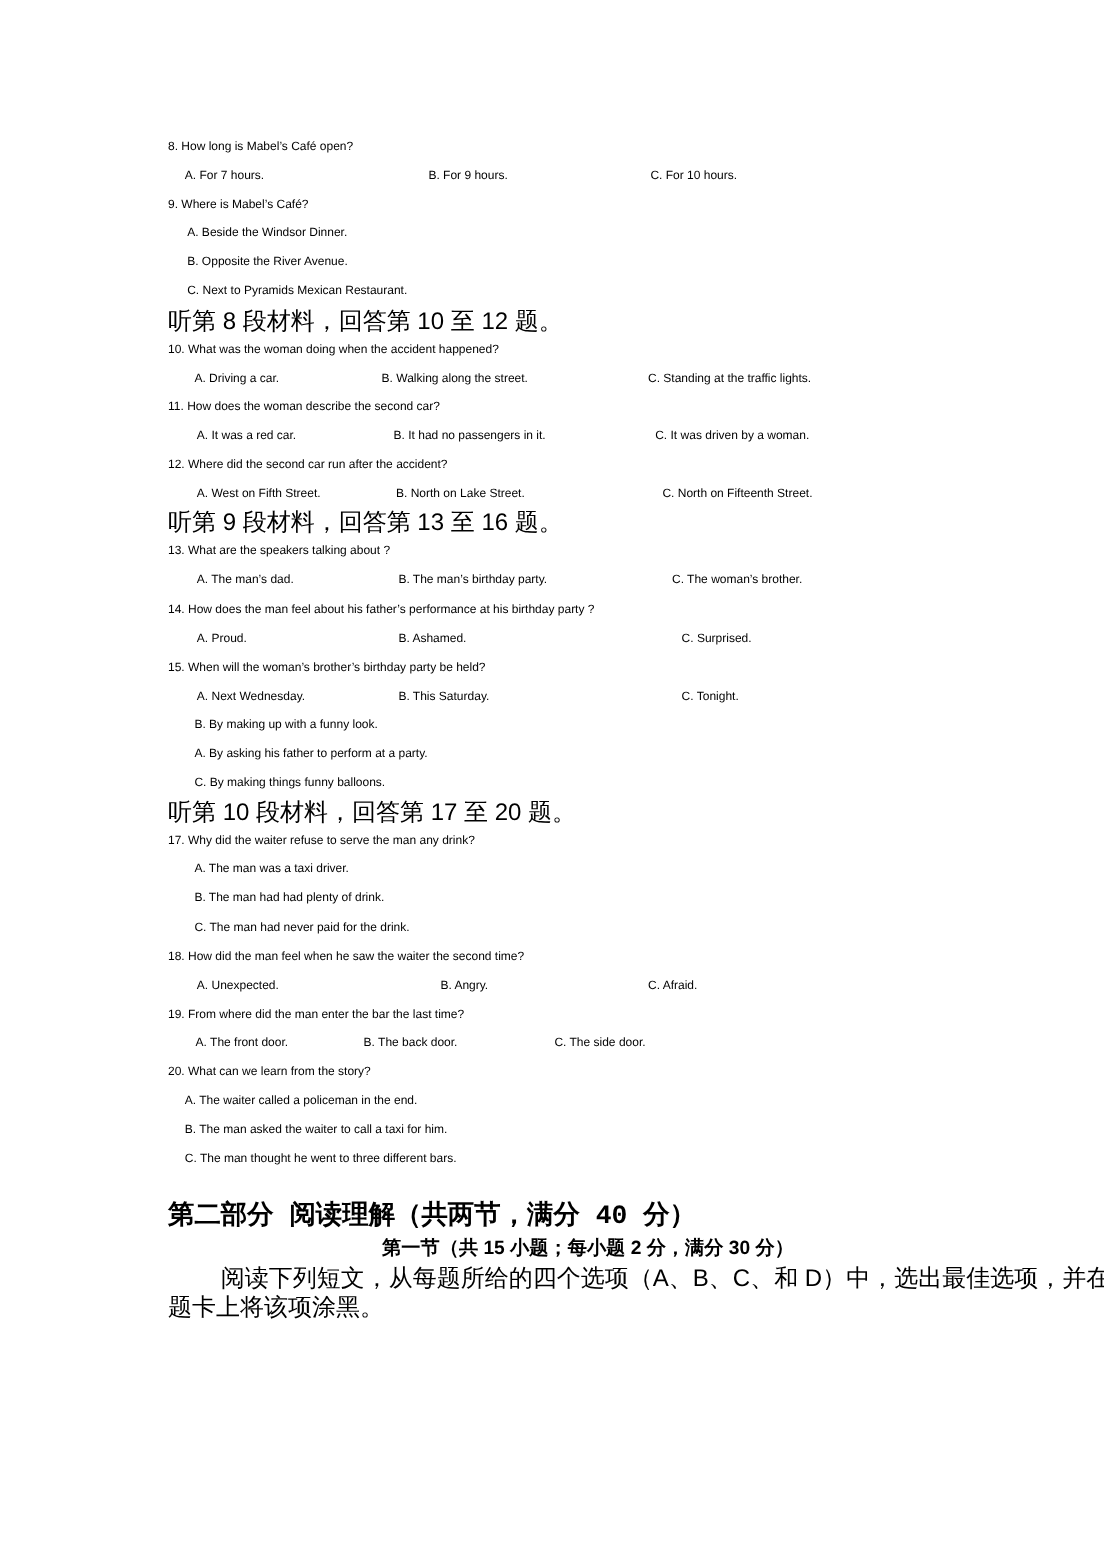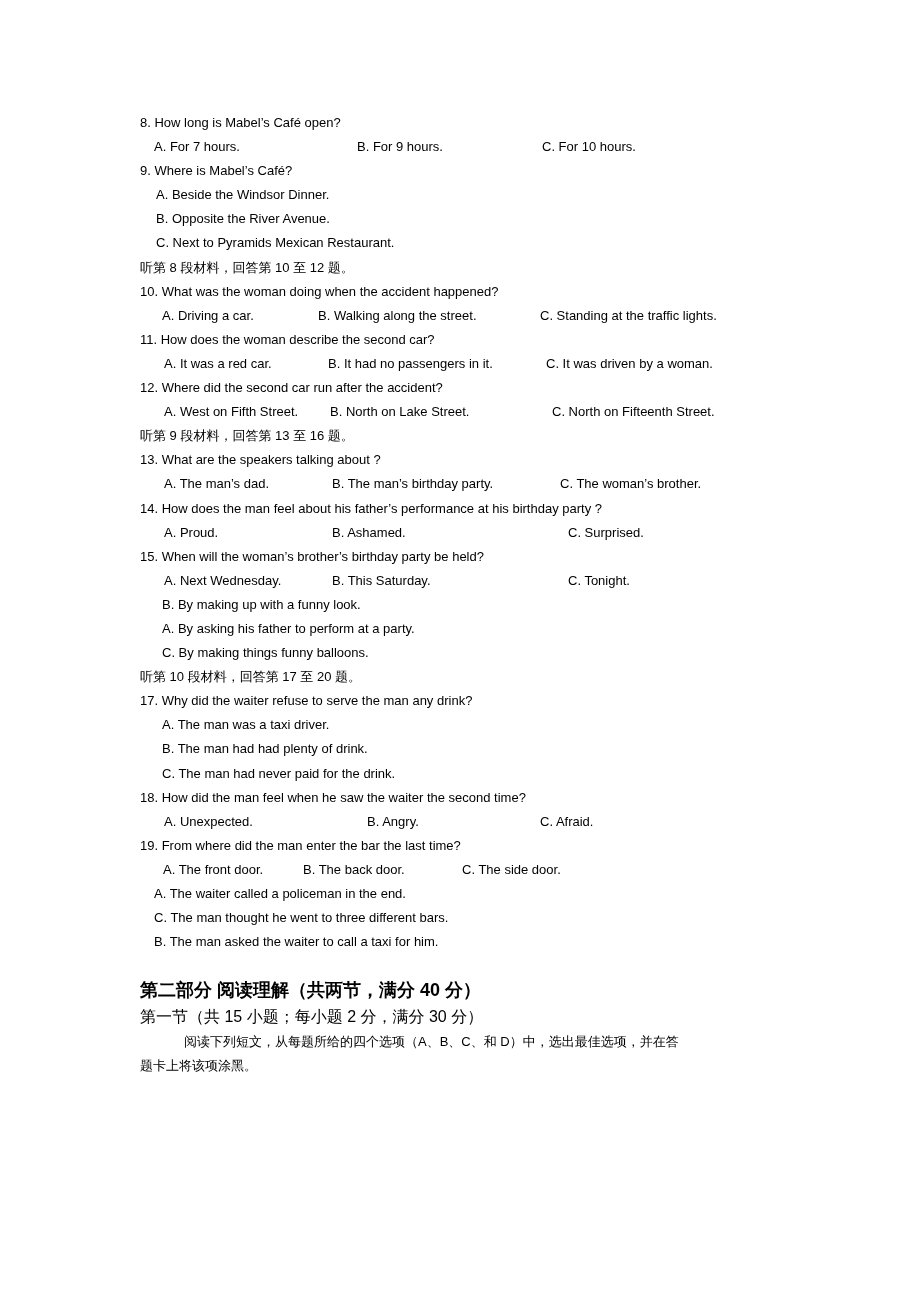--- a/index.html
+++ b/index.html
@@ -4,26 +4,26 @@
 <style>
   html,body{margin:0;padding:0;background:#ffffff;}
   .page{
     position:relative;
     width:920px;height:1302px;
     background:#ffffff;color:#000000;
     font-family:"Liberation Sans","DejaVu Sans",sans-serif;
     overflow:hidden;
   }
   .content{padding:111px 0 0 140px;width:700px;}
-  .ln{height:24.1px;line-height:24.1px;font-size:13px;white-space:nowrap;}
+  .ln{height:24.1px;line-height:24.1px;font-size:10px;white-space:nowrap;}
   .row{position:relative;}
   .opt{position:absolute;top:0;white-space:nowrap;text-align:right;}
-  .cn{font-size:13px;}
-  .h1{font-size:18px;font-weight:bold;line-height:28px;height:28px;white-space:nowrap;}
-  .h2{font-size:16px;font-weight:normal;line-height:26px;height:26px;white-space:nowrap;}
+  .cn{font-size:20px;}
+  .h1{font-size:22px;font-weight:bold;line-height:28px;height:28px;white-space:nowrap;font-family:Liberation Mono, monospace;}
+  .h2{font-size:16px;font-weight:bold;line-height:26px;height:26px;white-space:nowrap;text-align:center;}
   .spacer{height:22px;}
   .indent{padding-left:44px;}
 </style>
 </head>
 <body>
 
 <div class="page">
   <div class="content">
 
     <div class="ln">8. How long is Mabel’s Café open?</div>
@@ -102,23 +102,24 @@
       <span class="opt" style="left:400px">C. Afraid.</span>
     </div>
 
     <div class="ln">19. From where did the man enter the bar the last time?</div>
     <div class="ln row">
       <span class="opt" style="left:23px">A. The front door.</span>
       <span class="opt" style="left:163px">B. The back door.</span>
       <span class="opt" style="left:322px">C. The side door.</span>
     </div>
 
+    <div class="ln">20. What can we learn from the story?</div>
     <div class="ln" style="padding-left:14px">A. The waiter called a policeman in the end.</div>
+    <div class="ln" style="padding-left:14px">B. The man asked the waiter to call a taxi for him.</div>
     <div class="ln" style="padding-left:14px">C. The man thought he went to three different bars.</div>
-    <div class="ln" style="padding-left:14px">B. The man asked the waiter to call a taxi for him.</div>
 
     <div class="spacer"></div>
 
     <div class="h1 cn">第二部分 阅读理解（共两节，满分 40 分）</div>
     <div class="h2 cn">第一节（共 15 小题；每小题 2 分，满分 30 分）</div>
     <div class="ln cn indent">阅读下列短文，从每题所给的四个选项（A、B、C、和 D）中，选出最佳选项，并在答</div>
     <div class="ln cn">题卡上将该项涂黑。</div>
 
   </div>
 </div>

